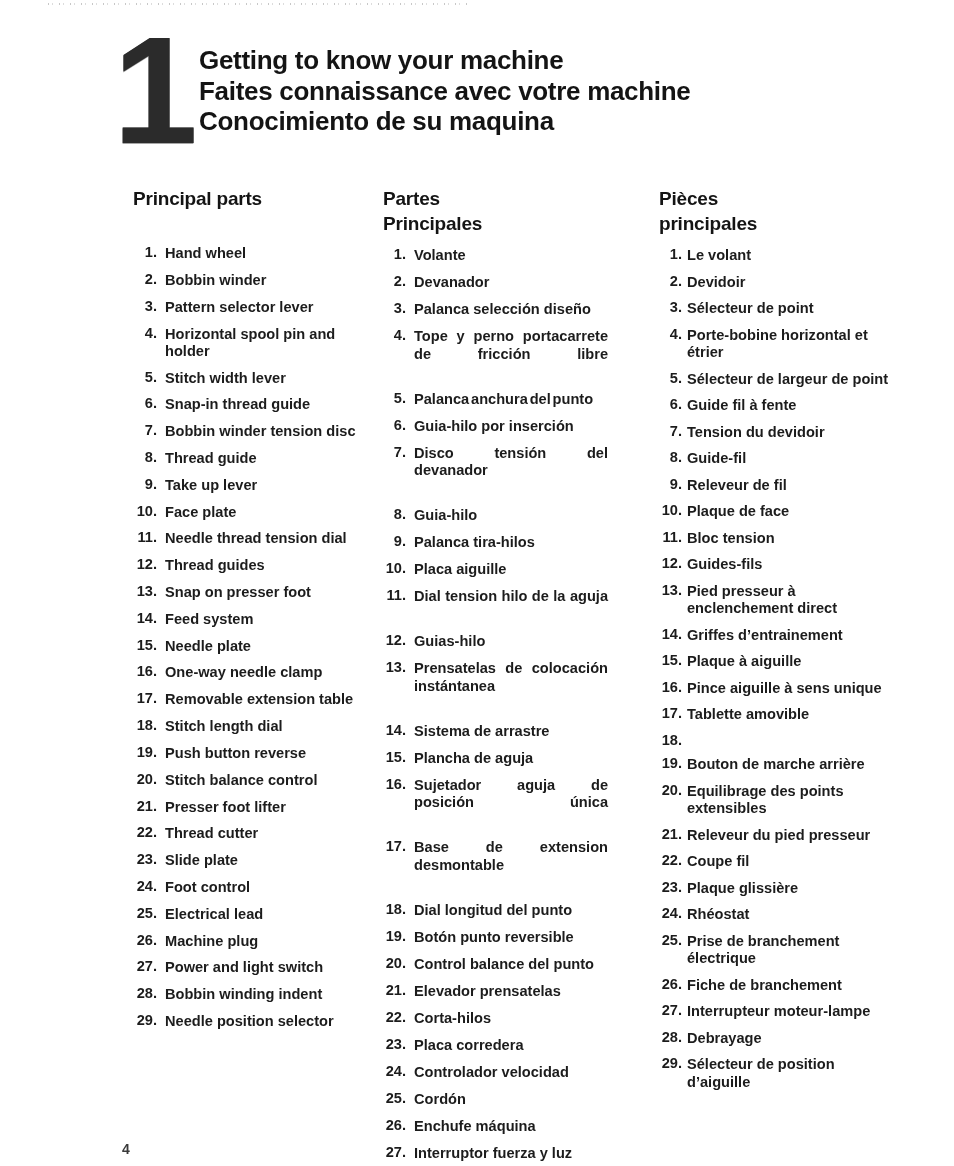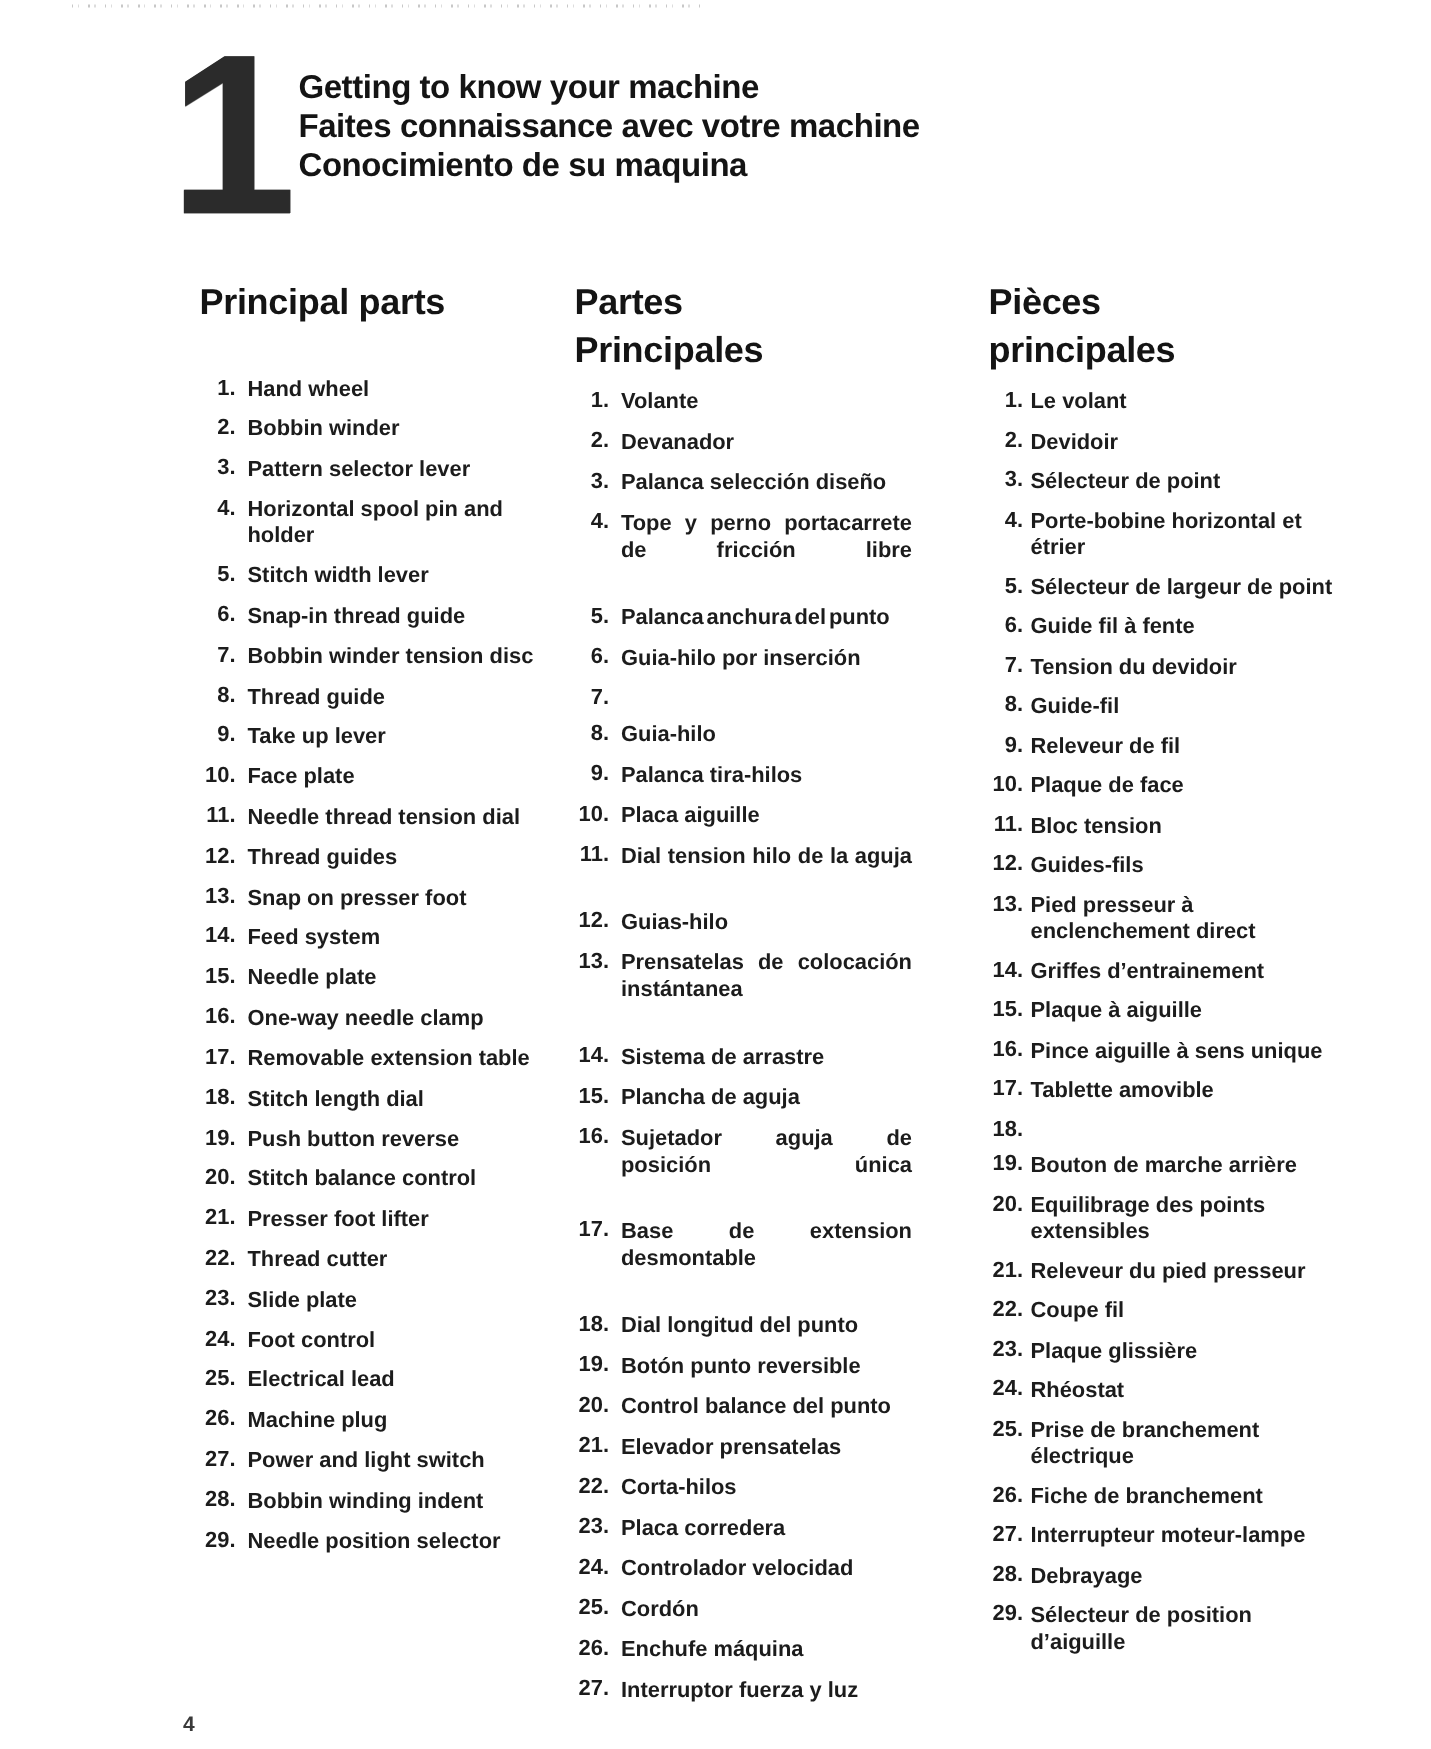--- a/index.html
+++ b/index.html
@@ -54,21 +54,21 @@
     font-family: "Liberation Sans", sans-serif;
     text-shadow:
        0.5px 0 0 rgba(0,0,0,0.55),
        0 0.5px 0 rgba(0,0,0,0.35);
   }
   .chapter-titles {
     margin-left: 8px;
     margin-top: 11px;
   }
   .chapter-titles .t {
-    font-size: 22px;
+    font-size: 26px;
     font-weight: bold;
     line-height: 1.18;
     letter-spacing: -0.3px;
     white-space: nowrap;
     color: #141414;
   }
 
   
   .columns {
     position: absolute;
@@ -78,21 +78,21 @@
   }
   .col {
     position: absolute;
     top: 0;
   }
   .col-en { left: 133px; width: 235px; }
   .col-es { left: 383px; width: 225px; }
   .col-fr { left: 659px; width: 240px; }
 
   .col-heading {
-    font-size: 24px;
+    font-size: 19px;
     font-weight: bold;
     line-height: 1.32;
     letter-spacing: -0.2px;
     color: #141414;
     margin: 0 0 0 0;
   }
   .col-en .col-heading { margin-left: 0px; }
 
   .parts-list {
     list-style: none;
@@ -316,20 +316,21 @@
         <li>
           <span class="num">5.</span>
           <span class="label tight">Palanca anchura del punto</span>
         </li>
         <li>
           <span class="num">6.</span>
           <span class="label">Guia-hilo por inserción</span>
         </li>
         <li>
           <span class="num">7.</span>
+          <span class="label justify">Disco tensión del devanador</span>
         </li>
         <li>
           <span class="num">8.</span>
           <span class="label">Guia-hilo</span>
         </li>
         <li>
           <span class="num">9.</span>
           <span class="label">Palanca tira-hilos</span>
         </li>
         <li>

